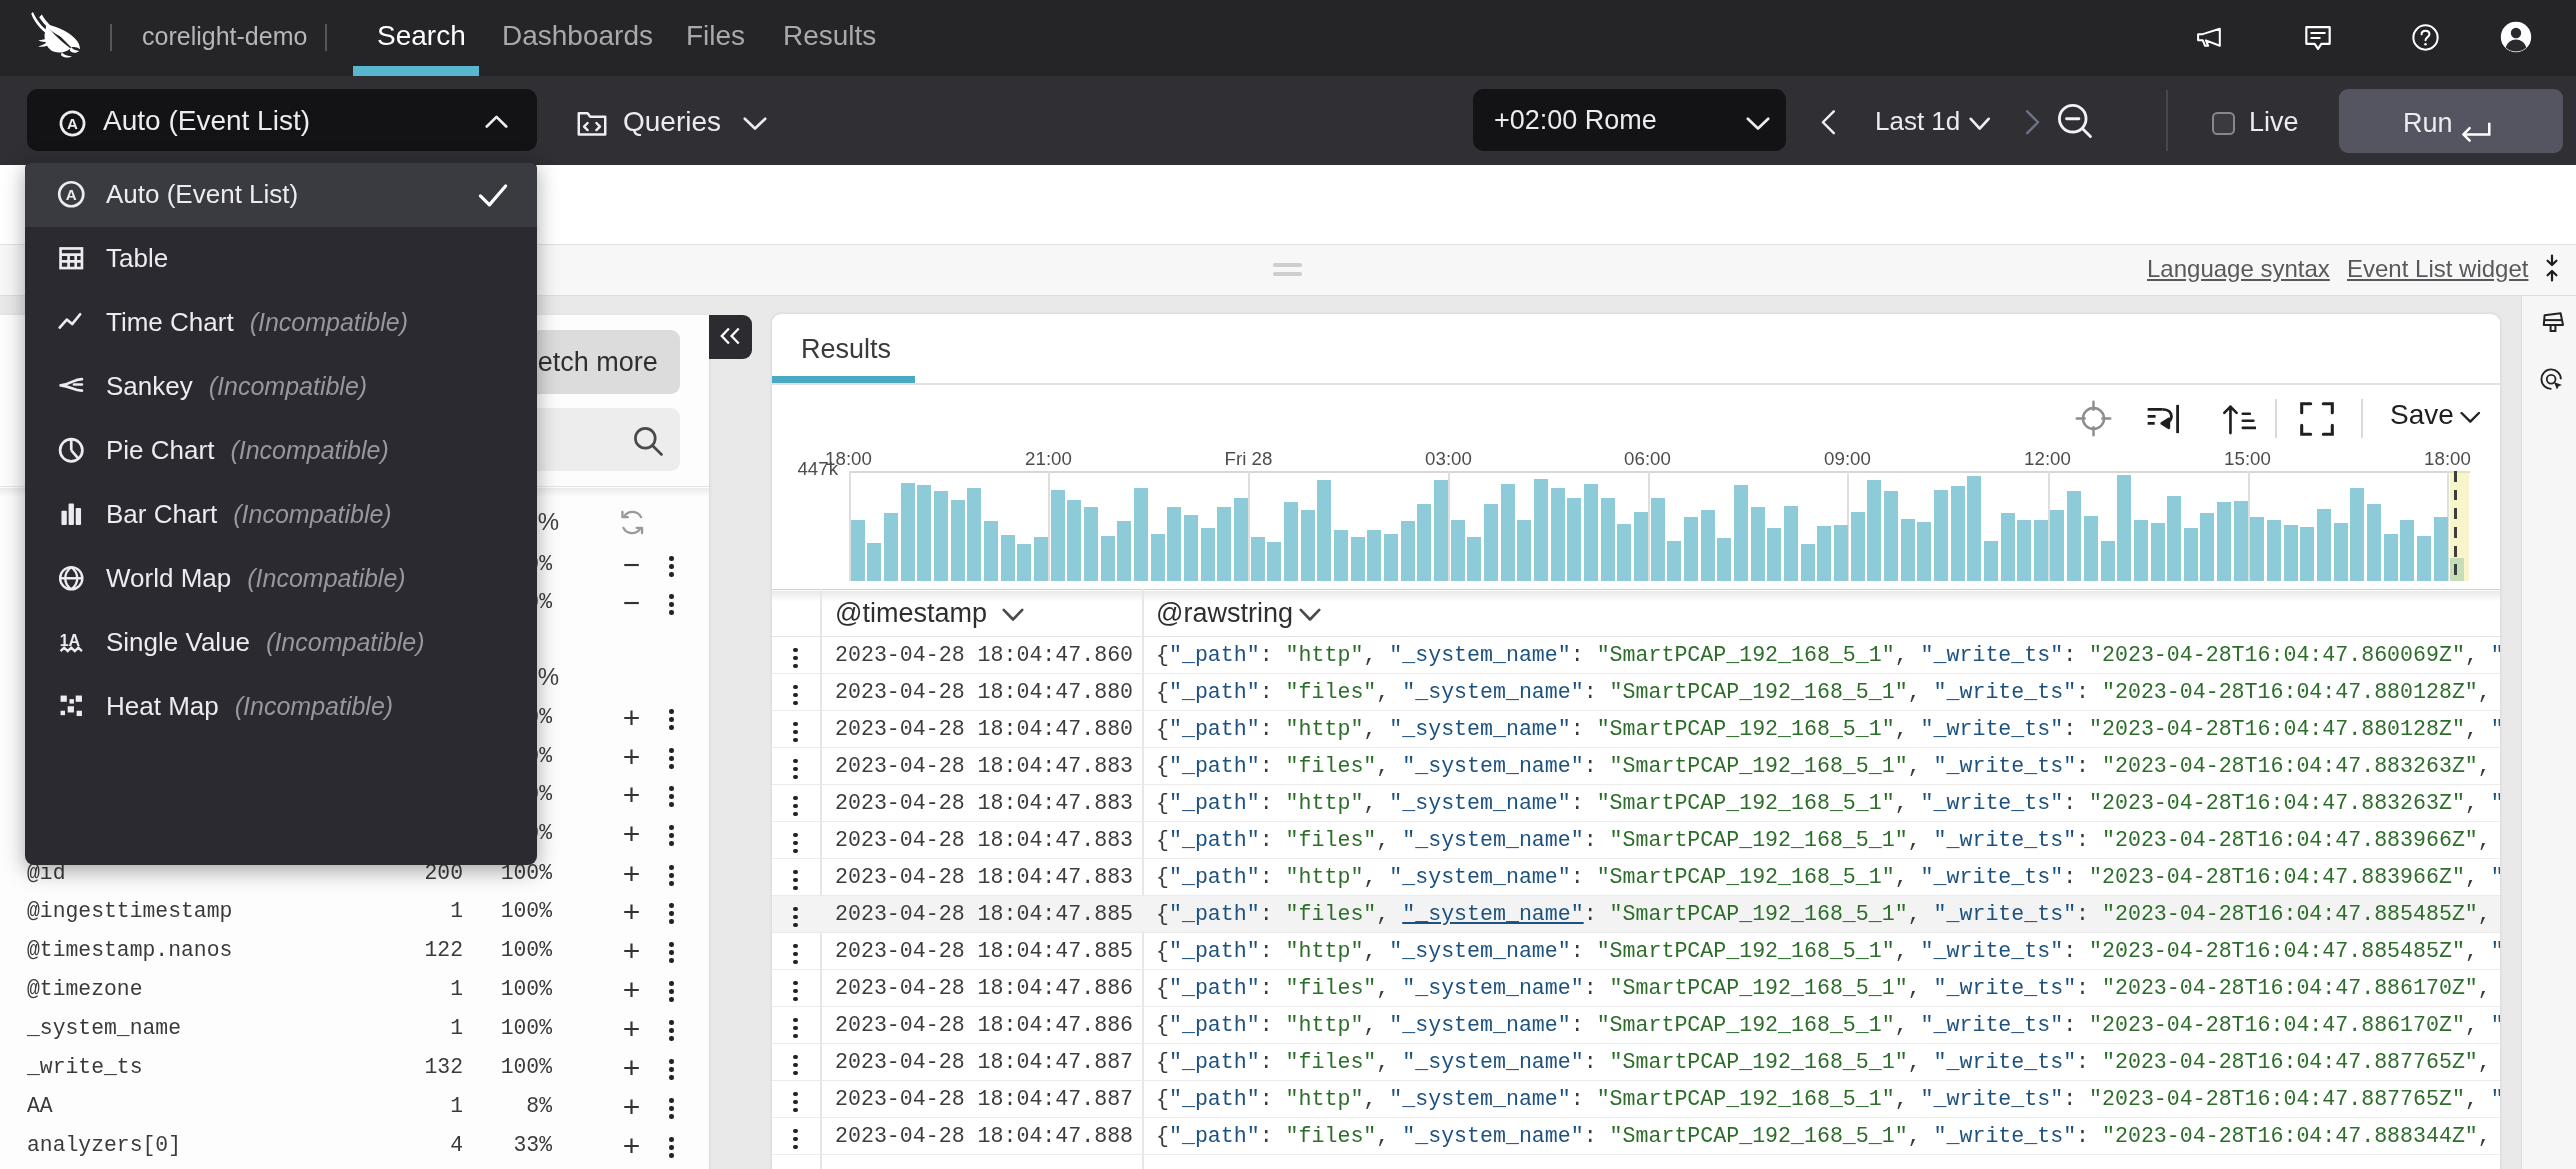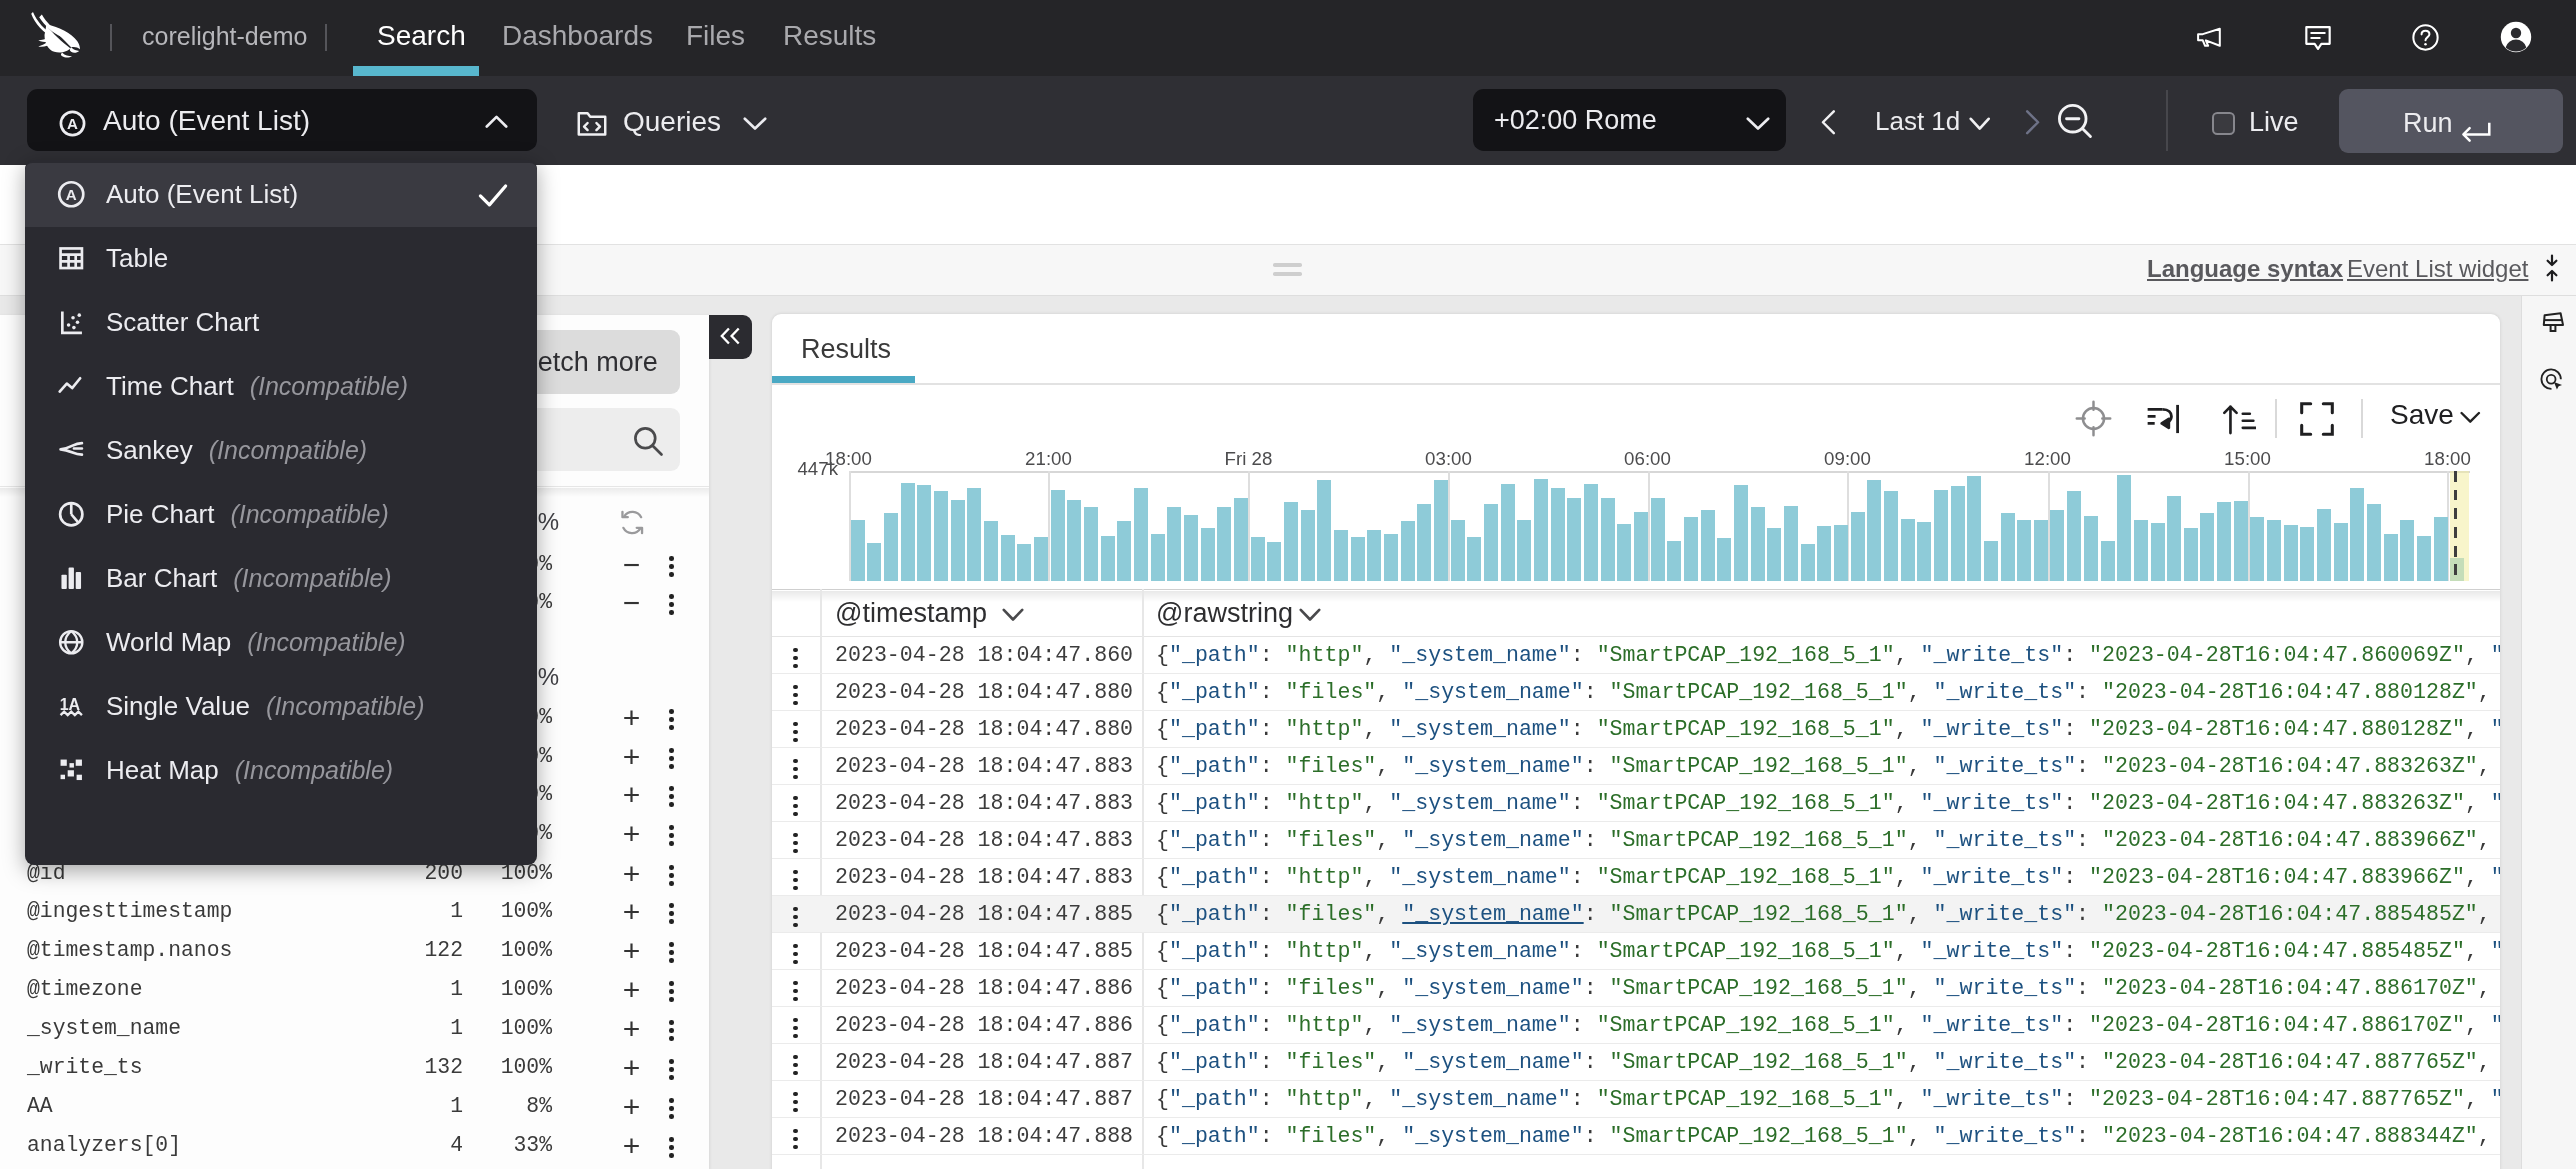--- a/index.html
+++ b/index.html
@@ -183,21 +183,21 @@
   <div class="abs" style="left:2457px; top:45px;"><svg width="36" height="25" viewBox="0 0 40 28" fill="none" stroke="#fff" stroke-width="2.8">
         <path d="M36 2v13H7"></path>
         <path d="M14 8l-7 7 7 7" stroke-linecap="round" stroke-linejoin="round"></path>
       </svg></div>
 </div>
 
 <div id="query"></div>
 <div id="strip">
   <div class="handle" style="top:18px;"></div>
   <div class="handle" style="top:27px;"></div>
-  <div class="slink" style="left:2147px;font-weight:bold;">Language syntax</div>
+  <div class="slink" style="left:2147px;">Language syntax</div>
   <div class="slink" style="left:2347px;">Event List widget</div>
   <div class="abs" style="left:2541px; top:9px;"><svg width="22" height="28" viewBox="0 0 30 38" fill="none" stroke="#1d1d1f" stroke-width="3">
         <path d="M15 2v12M9 9l6 6 6-6M15 36V24M9 29l6-6 6 6" stroke-linecap="round" stroke-linejoin="round"></path>
       </svg></div>
 </div>
 
 <div id="main">
   <div id="lpanel">
     <div id="fetchbtn">Fetch more</div>
     <div id="searchbox"></div>
@@ -585,35 +585,20 @@
       <span class="mic">
         <svg viewBox="0 0 32 32" fill="none" stroke="#ececf0" stroke-width="3">
           <rect x="4" y="5" width="24" height="22"></rect>
           <path d="M4 12h24M4 19.5h24M13 12v15M21 12v15"></path>
         </svg>
       </span>
       <span class="mlabel">Table</span>
     </div>
     <div class="mitem">
       <span class="mic">
-        <svg viewBox="0 0 32 32">
-          <path d="M6 4v24h22" fill="none" stroke="#ececf0" stroke-width="3"></path>
-          <g fill="#ececf0">
-            <circle cx="13" cy="19" r="2"></circle>
-            <circle cx="18" cy="11" r="2"></circle>
-            <circle cx="23" cy="16" r="2"></circle>
-            <circle cx="25" cy="8" r="2"></circle>
-            <circle cx="19" cy="22" r="2"></circle>
-          </g>
-        </svg>
-      </span>
-      <span class="mlabel">Scatter Chart</span>
-    </div>
-    <div class="mitem">
-      <span class="mic">
         <svg viewBox="0 0 32 32" fill="none" stroke="#ececf0" stroke-width="3">
           <path d="M3 22l8-9 6 5 9-11" stroke-linecap="round" stroke-linejoin="round"></path>
         </svg>
       </span>
       <span class="mlabel">Time Chart</span>
       <span class="inc">(Incompatible)</span>
     </div>
     <div class="mitem">
       <span class="mic">
         <svg viewBox="0 0 32 32" fill="none" stroke="#ececf0" stroke-width="3">

